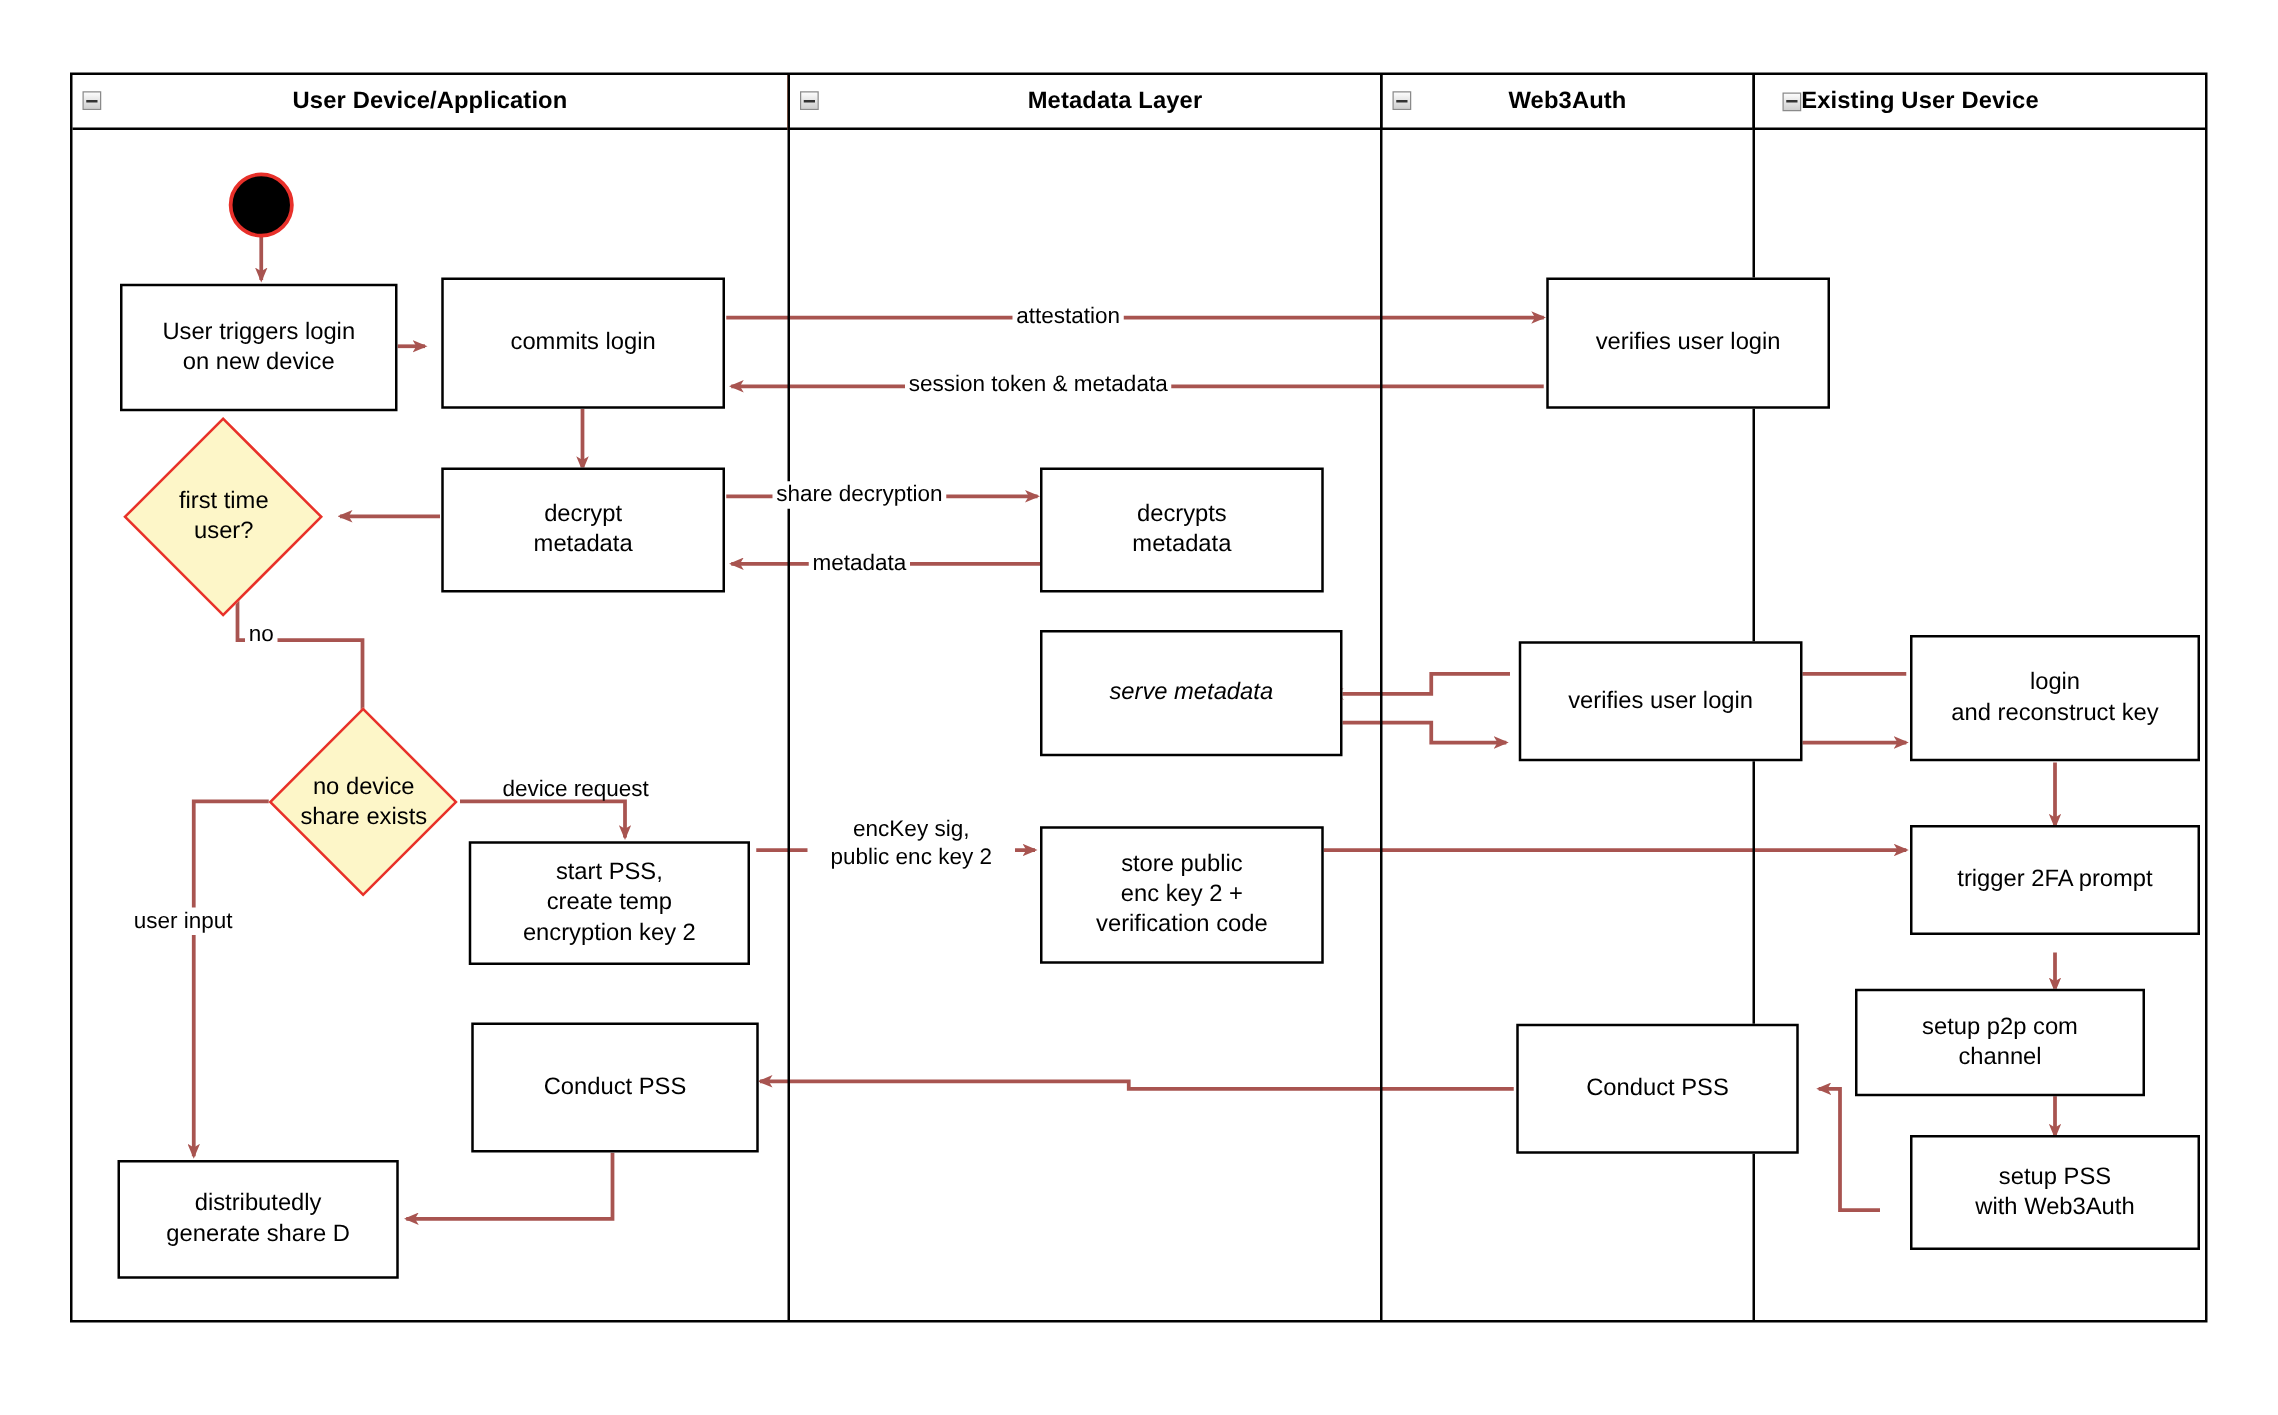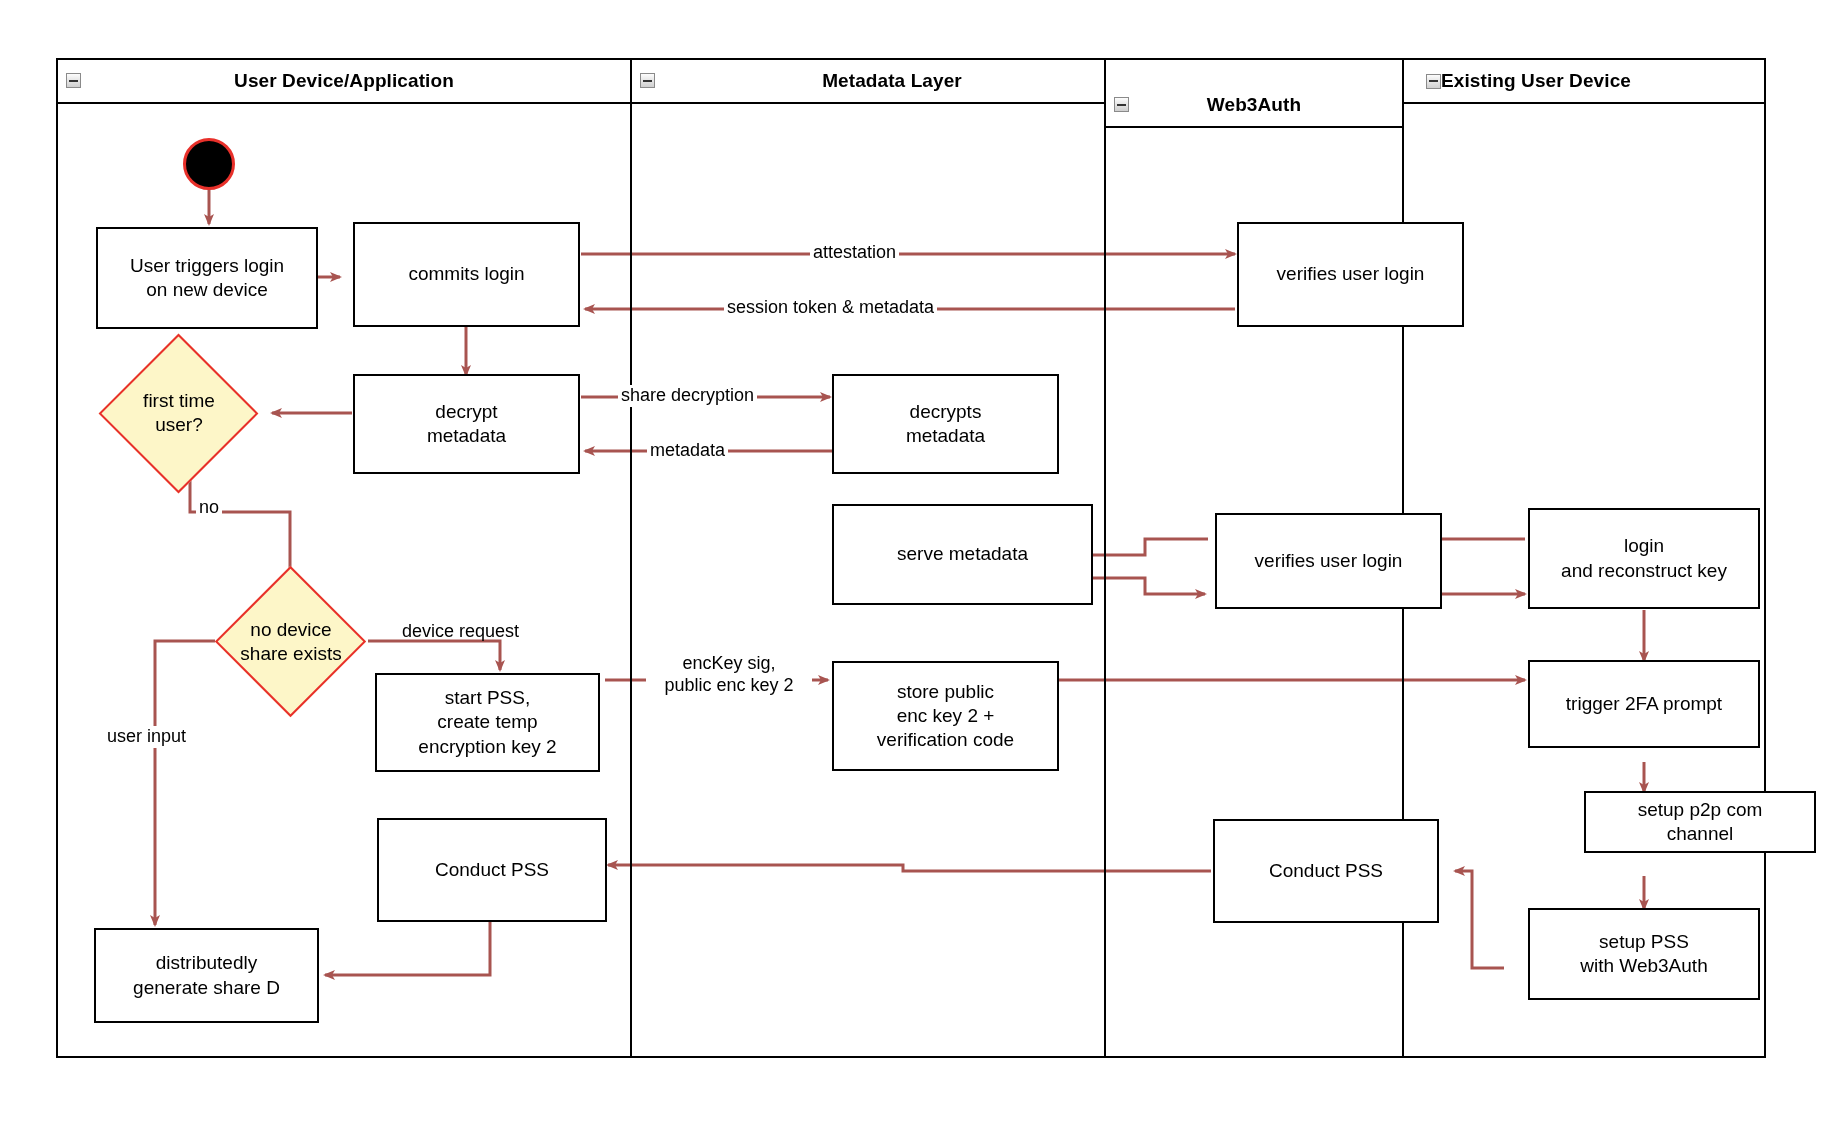--- a/index.html
+++ b/index.html
@@ -199,21 +199,21 @@
     <div class="lane-header" style="left:0; width:572px;">
       <span class="collapse-box"></span>
       <span class="lane-title">User Device/Application</span>
     </div>
 
     <div class="lane-header" style="left:572px; width:474px; border-left:2px solid #c2410c;padding-left:48px;">
       <span class="collapse-box"></span>
       <span class="lane-title">Metadata Layer</span>
     </div>
 
-    <div class="lane-header" style="left:1046px; width:298px; border-left:2px solid #000;margin-top:24px;">
+    <div class="lane-header" style="left:1046px; width:298px; border-left:2px solid #000;">
       <span class="collapse-box"></span>
       <span class="lane-title">Web3Auth</span>
     </div>
 
     <div class="lane-header" style="left:1344px; width:362px; border-left:2px solid #000; justify-content:flex-start; padding-left:22px;">
       <span class="collapse-box" style="position:static; margin-right:0;"></span>
       <span class="lane-title">Existing User Device</span>
     </div>
 
     <div class="lane-sep" style="left:572px;"></div>
@@ -233,42 +233,42 @@
   <div class="node" style="left:353px; top:374px; width:227px; height:100px;">decrypt
 metadata</div>
 
   <div class="node" style="left:832px; top:374px; width:227px; height:100px;">decrypts
 metadata</div>
 
   <div class="decision" style="left:122px; top:357px; width:113px; height:113px;"></div>
   <div class="decision-label" style="left:98px; top:380px; width:162px; height:66px;">first time
 user?</div>
 
-  <div class="node" style="left:832px; top:504px; width:261px; height:101px;">serve metadata</div>
+  <div class="node" style="left:832px; top:504px; width:242px; height:101px;font-style:italic;">serve metadata</div>
 
   <div class="node" style="left:1215px; top:513px; width:227px; height:96px;">verifies user login</div>
 
   <div class="node" style="left:1528px; top:508px; width:232px; height:101px;">login
 and reconstruct key</div>
 
   <div class="decision" style="left:237px; top:588px; width:107px; height:107px;"></div>
   <div class="decision-label" style="left:204px; top:609px; width:174px; height:66px;">no device
 share exists</div>
 
   <div class="node" style="left:375px; top:673px; width:225px; height:99px;">start PSS,
 create temp
 encryption key 2</div>
 
   <div class="node" style="left:832px; top:661px; width:227px; height:110px;">store public
 enc key 2 +
 verification code</div>
 
   <div class="node" style="left:1528px; top:660px; width:232px; height:88px;">trigger 2FA prompt</div>
 
-  <div class="node" style="left:1584px; top:791px; width:232px; height:62px;">setup p2p com
+  <div class="node" style="left:1484px; top:791px; width:232px; height:86px;">setup p2p com
 channel</div>
 
   <div class="node" style="left:1528px; top:908px; width:232px; height:92px;">setup PSS
 with Web3Auth</div>
 
   <div class="node" style="left:377px; top:818px; width:230px; height:104px;">Conduct PSS</div>
 
   <div class="node" style="left:1213px; top:819px; width:226px; height:104px;">Conduct PSS</div>
 
   <div class="node" style="left:94px; top:928px; width:225px; height:95px;">distributedly

